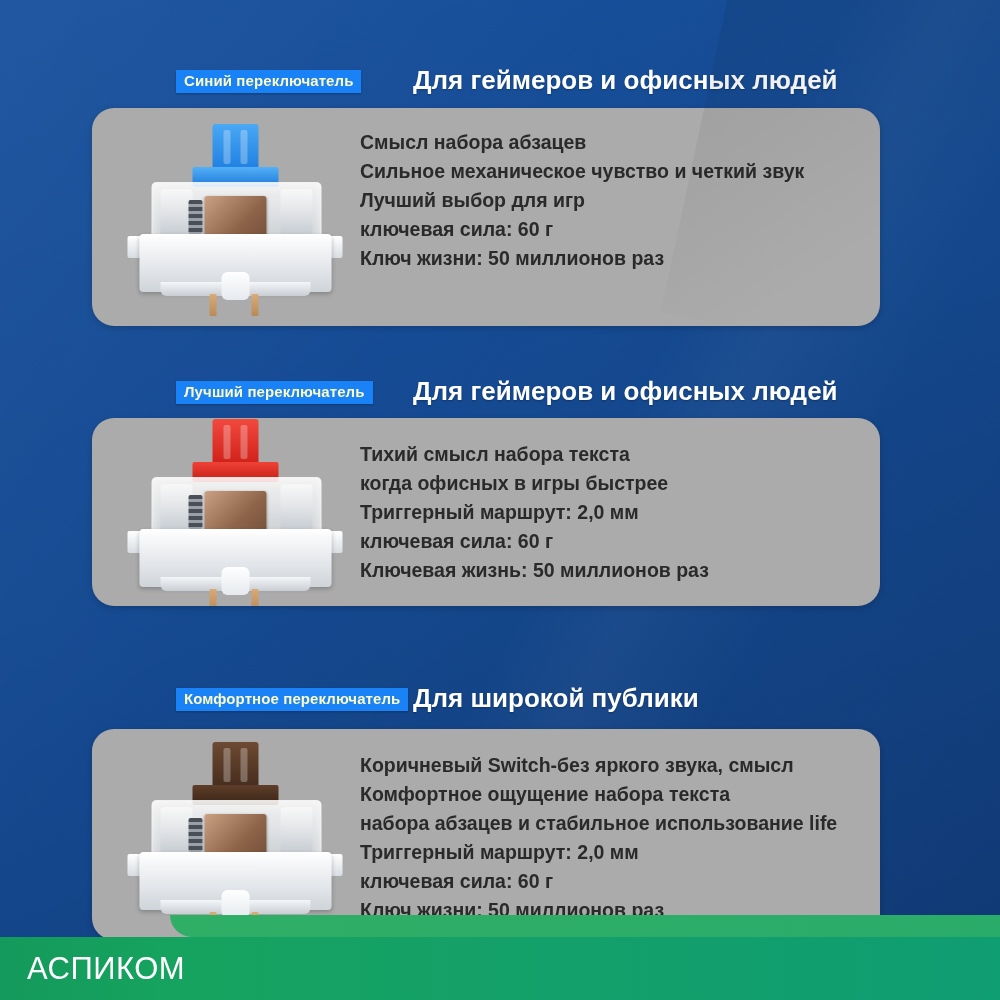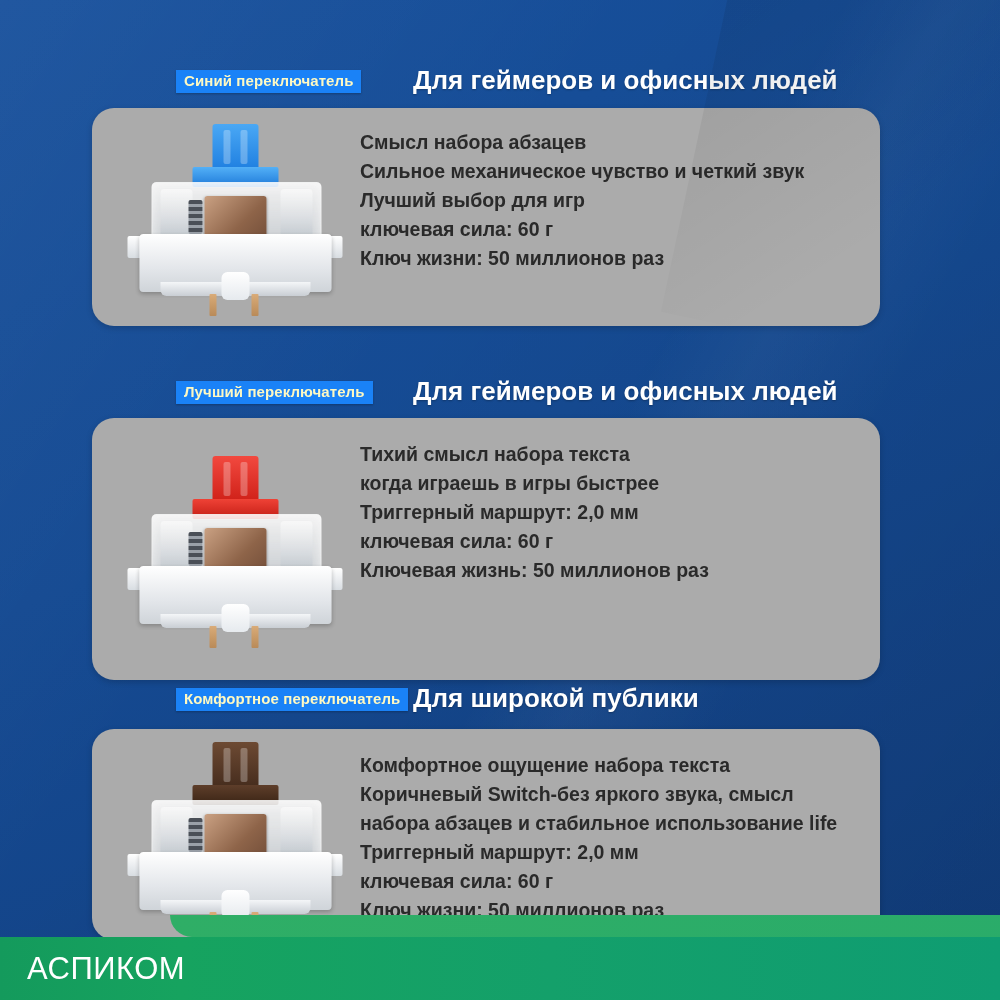--- a/index.html
+++ b/index.html
@@ -208,39 +208,39 @@
           <p>Ключ жизни: 50 миллионов раз</p>
         </div>
       </div>
     </div>
   </div>
 
   <div class="section">
     <div class="badge" style="left:148px;top:381px;">Лучший переключатель</div>
     <div class="heading" style="left:413px;top:376px;">Для геймеров и офисных людей</div>
 
-    <div class="card" style="top:418px;height:262px;">
+    <div class="card" style="top:418px;height:188px;">
       <div class="card-inner">
         <div class="switch-wrap">
           <div class="sw red">
             <div class="stem"></div>
             <div class="stem-base"></div>
             <div class="housing-top"></div>
             <div class="copper"></div>
             <div class="base-wing-l"></div>
             <div class="base-wing-r"></div>
             <div class="base"></div>
             <div class="center-post"></div>
             <div class="pin-l"></div>
             <div class="pin-r"></div>
           </div>
         </div>
         <div class="copy" style="top:22px;">
           <p>Тихий смысл набора текста</p>
-          <p>когда играешь в игры быстрее</p>
+          <p>когда офисных в игры быстрее</p>
           <p>Триггерный маршрут: 2,0 мм</p>
           <p>ключевая сила: 60 г</p>
           <p>Ключевая жизнь: 50 миллионов раз</p>
         </div>
       </div>
     </div>
   </div>
 
   <div class="section">
     <div class="badge" style="left:148px;top:688px;">Комфортное переключатель</div>
@@ -256,22 +256,22 @@
             <div class="copper"></div>
             <div class="base-wing-l"></div>
             <div class="base-wing-r"></div>
             <div class="base"></div>
             <div class="center-post"></div>
             <div class="pin-l"></div>
             <div class="pin-r"></div>
           </div>
         </div>
         <div class="copy" style="top:22px;">
+          <p>Коричневый Switch-без яркого звука, смысл</p>
           <p>Комфортное ощущение набора текста</p>
-          <p>Коричневый Switch-без яркого звука, смысл</p>
           <p>набора абзацев и стабильное использование life</p>
           <p>Триггерный маршрут: 2,0 мм</p>
           <p>ключевая сила: 60 г</p>
           <p>Ключ жизни: 50 миллионов раз</p>
         </div>
       </div>
     </div>
   </div>
 
   <div class="footer-notch">

